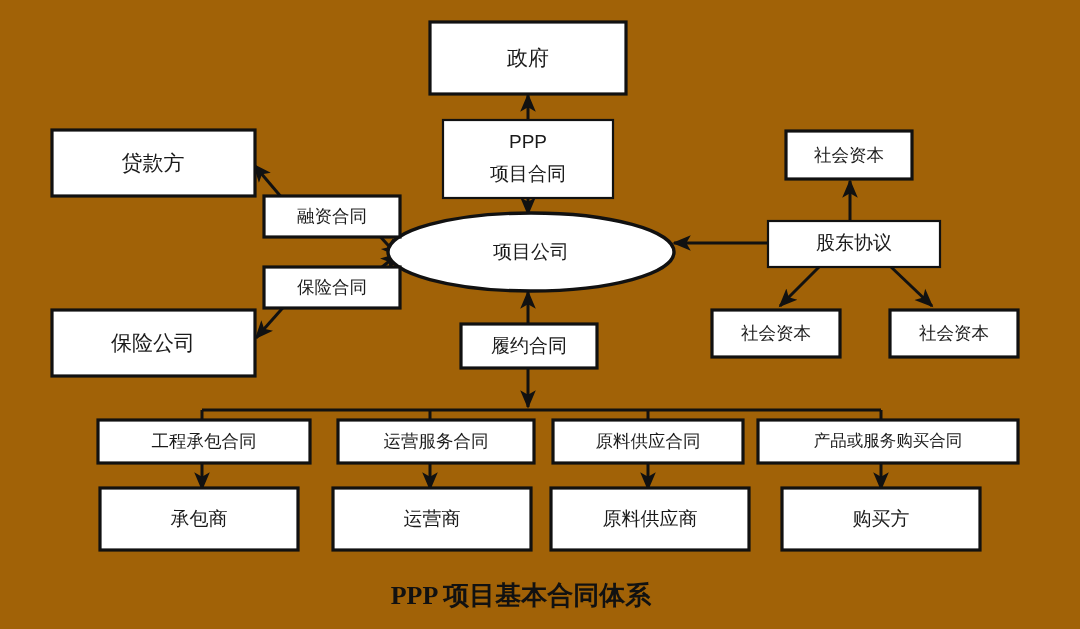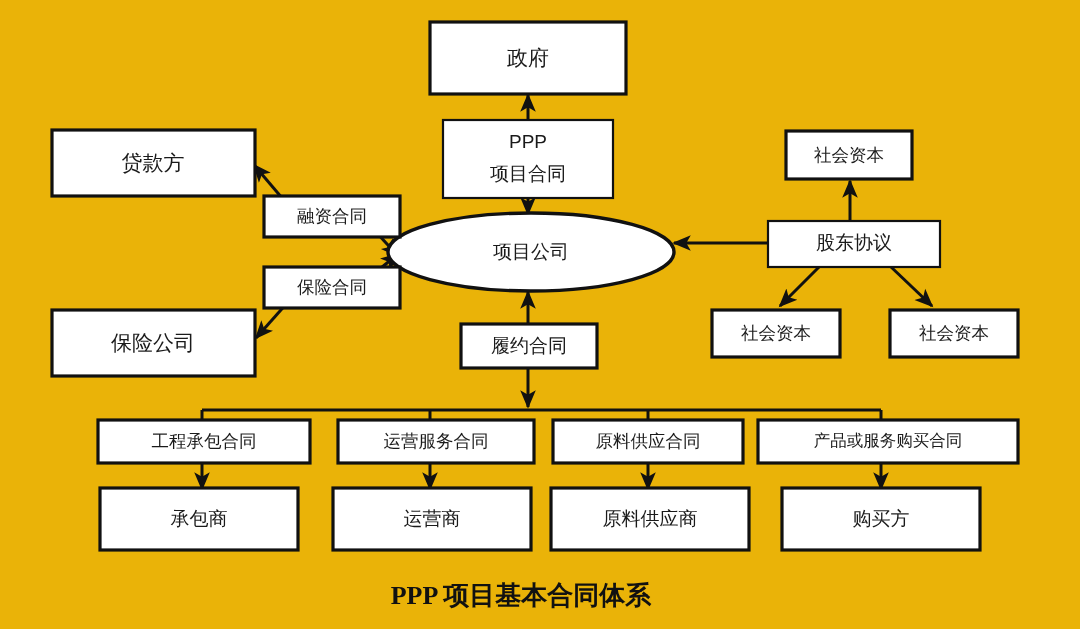--- a/index.html
+++ b/index.html
@@ -10,21 +10,21 @@
   body {
     width: 1080px;
     height: 629px;
     font-family: "Liberation Sans", "DejaVu Sans", sans-serif;
     overflow: hidden;
   }
   #diagram-root {
     position: relative;
     width: 1080px;
     height: 629px;
-    background: #eab308;
+    background: #a16207;
   }
   svg#flow-svg {
     position: absolute;
     top: 0;
     left: 0;
     width: 1080px;
     height: 629px;
   }
   .node-box {
     fill: #ffffff;

